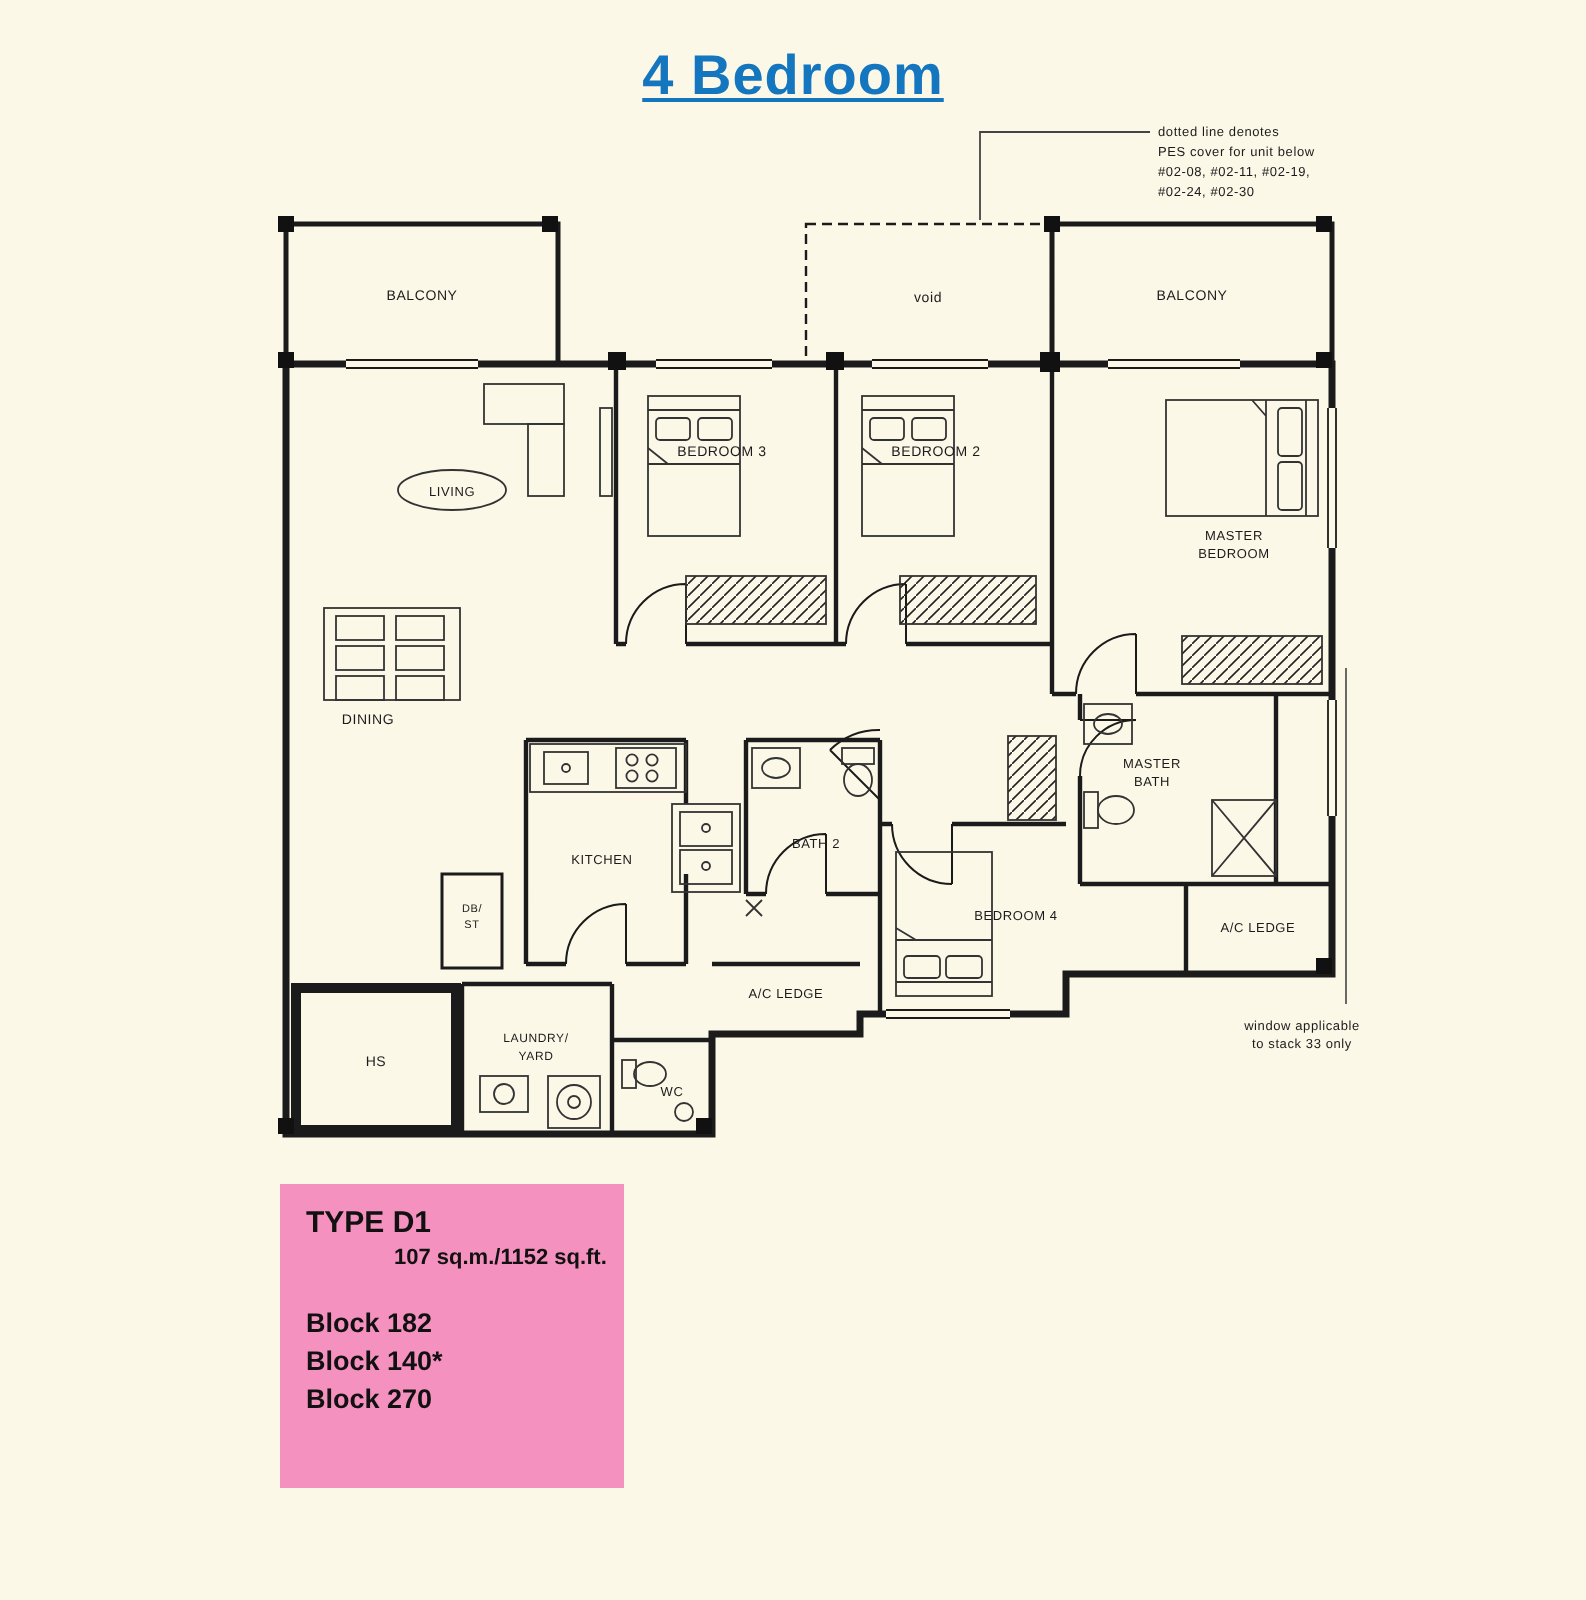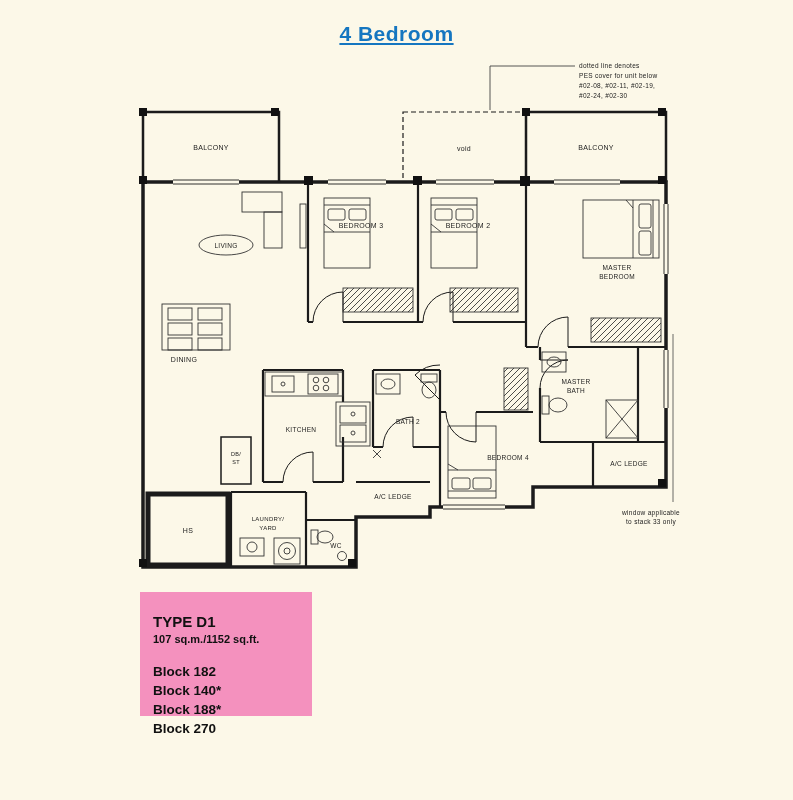--- a/index.html
+++ b/index.html
@@ -1,27 +1,27 @@
 <!DOCTYPE html>
 <html><head>
 <meta charset="utf-8">
 <style>
   html,body{margin:0;padding:0;background:#ffffff;font-family:"Liberation Sans",sans-serif;}
   .canvas{position:relative;width:793px;height:800px;background:#fcf8e8;overflow:hidden;}
   .page-title{
     position:absolute;top:22px;left:0;width:100%;text-align:center;
-    font-size:21px;font-weight:bold;color:#1576c0;text-decoration:underline;letter-spacing:.5px;
+    font-size:28px;font-weight:bold;color:#1576c0;text-decoration:underline;letter-spacing:.5px;
   }
   .plan-wrap{position:absolute;left:128px;top:52px;width:570px;height:540px;}
   .info-box{
-    position:absolute;left:140px;top:592px;width:172px;height:124px;
-    background:#f491be;color:#111;padding:21px 0 0 13px;box-sizing:border-box;
+    position:absolute;left:140px;top:592px;width:172px;height:152px;
+    background:#f491be;color:#111;padding:11px 0 0 13px;box-sizing:border-box;
   }
   .info-type{font-size:15px;font-weight:bold;margin-bottom:3px;}
-  .info-area{font-size:11px;font-weight:bold;}
+  .info-area{font-size:11px;font-weight:bold;margin-left:44px;}
   .info-blocks{margin-top:17px;}
   .info-blocks div{font-size:13.5px;font-weight:bold;line-height:19px;}
   svg text{font-family:"Liberation Sans",sans-serif;fill:#1b1b1b;letter-spacing:.3px;}
 </style>
 </head>
 <body>
 
 <div class="canvas">
 
   <div class="page-title">4 Bedroom</div>
@@ -228,18 +228,17 @@
       </g>
     </svg>
   </div>
 
   <div class="info-box">
     <div class="info-type">TYPE D1</div>
     <div class="info-area">107 sq.m./1152 sq.ft.</div>
     <div class="info-blocks">
       <div>Block 182</div>
       <div>Block 140*</div>
-      <div>Block 188*</div>
       <div>Block 270</div>
     </div>
   </div>
 
 </div>
 
 </body></html>

